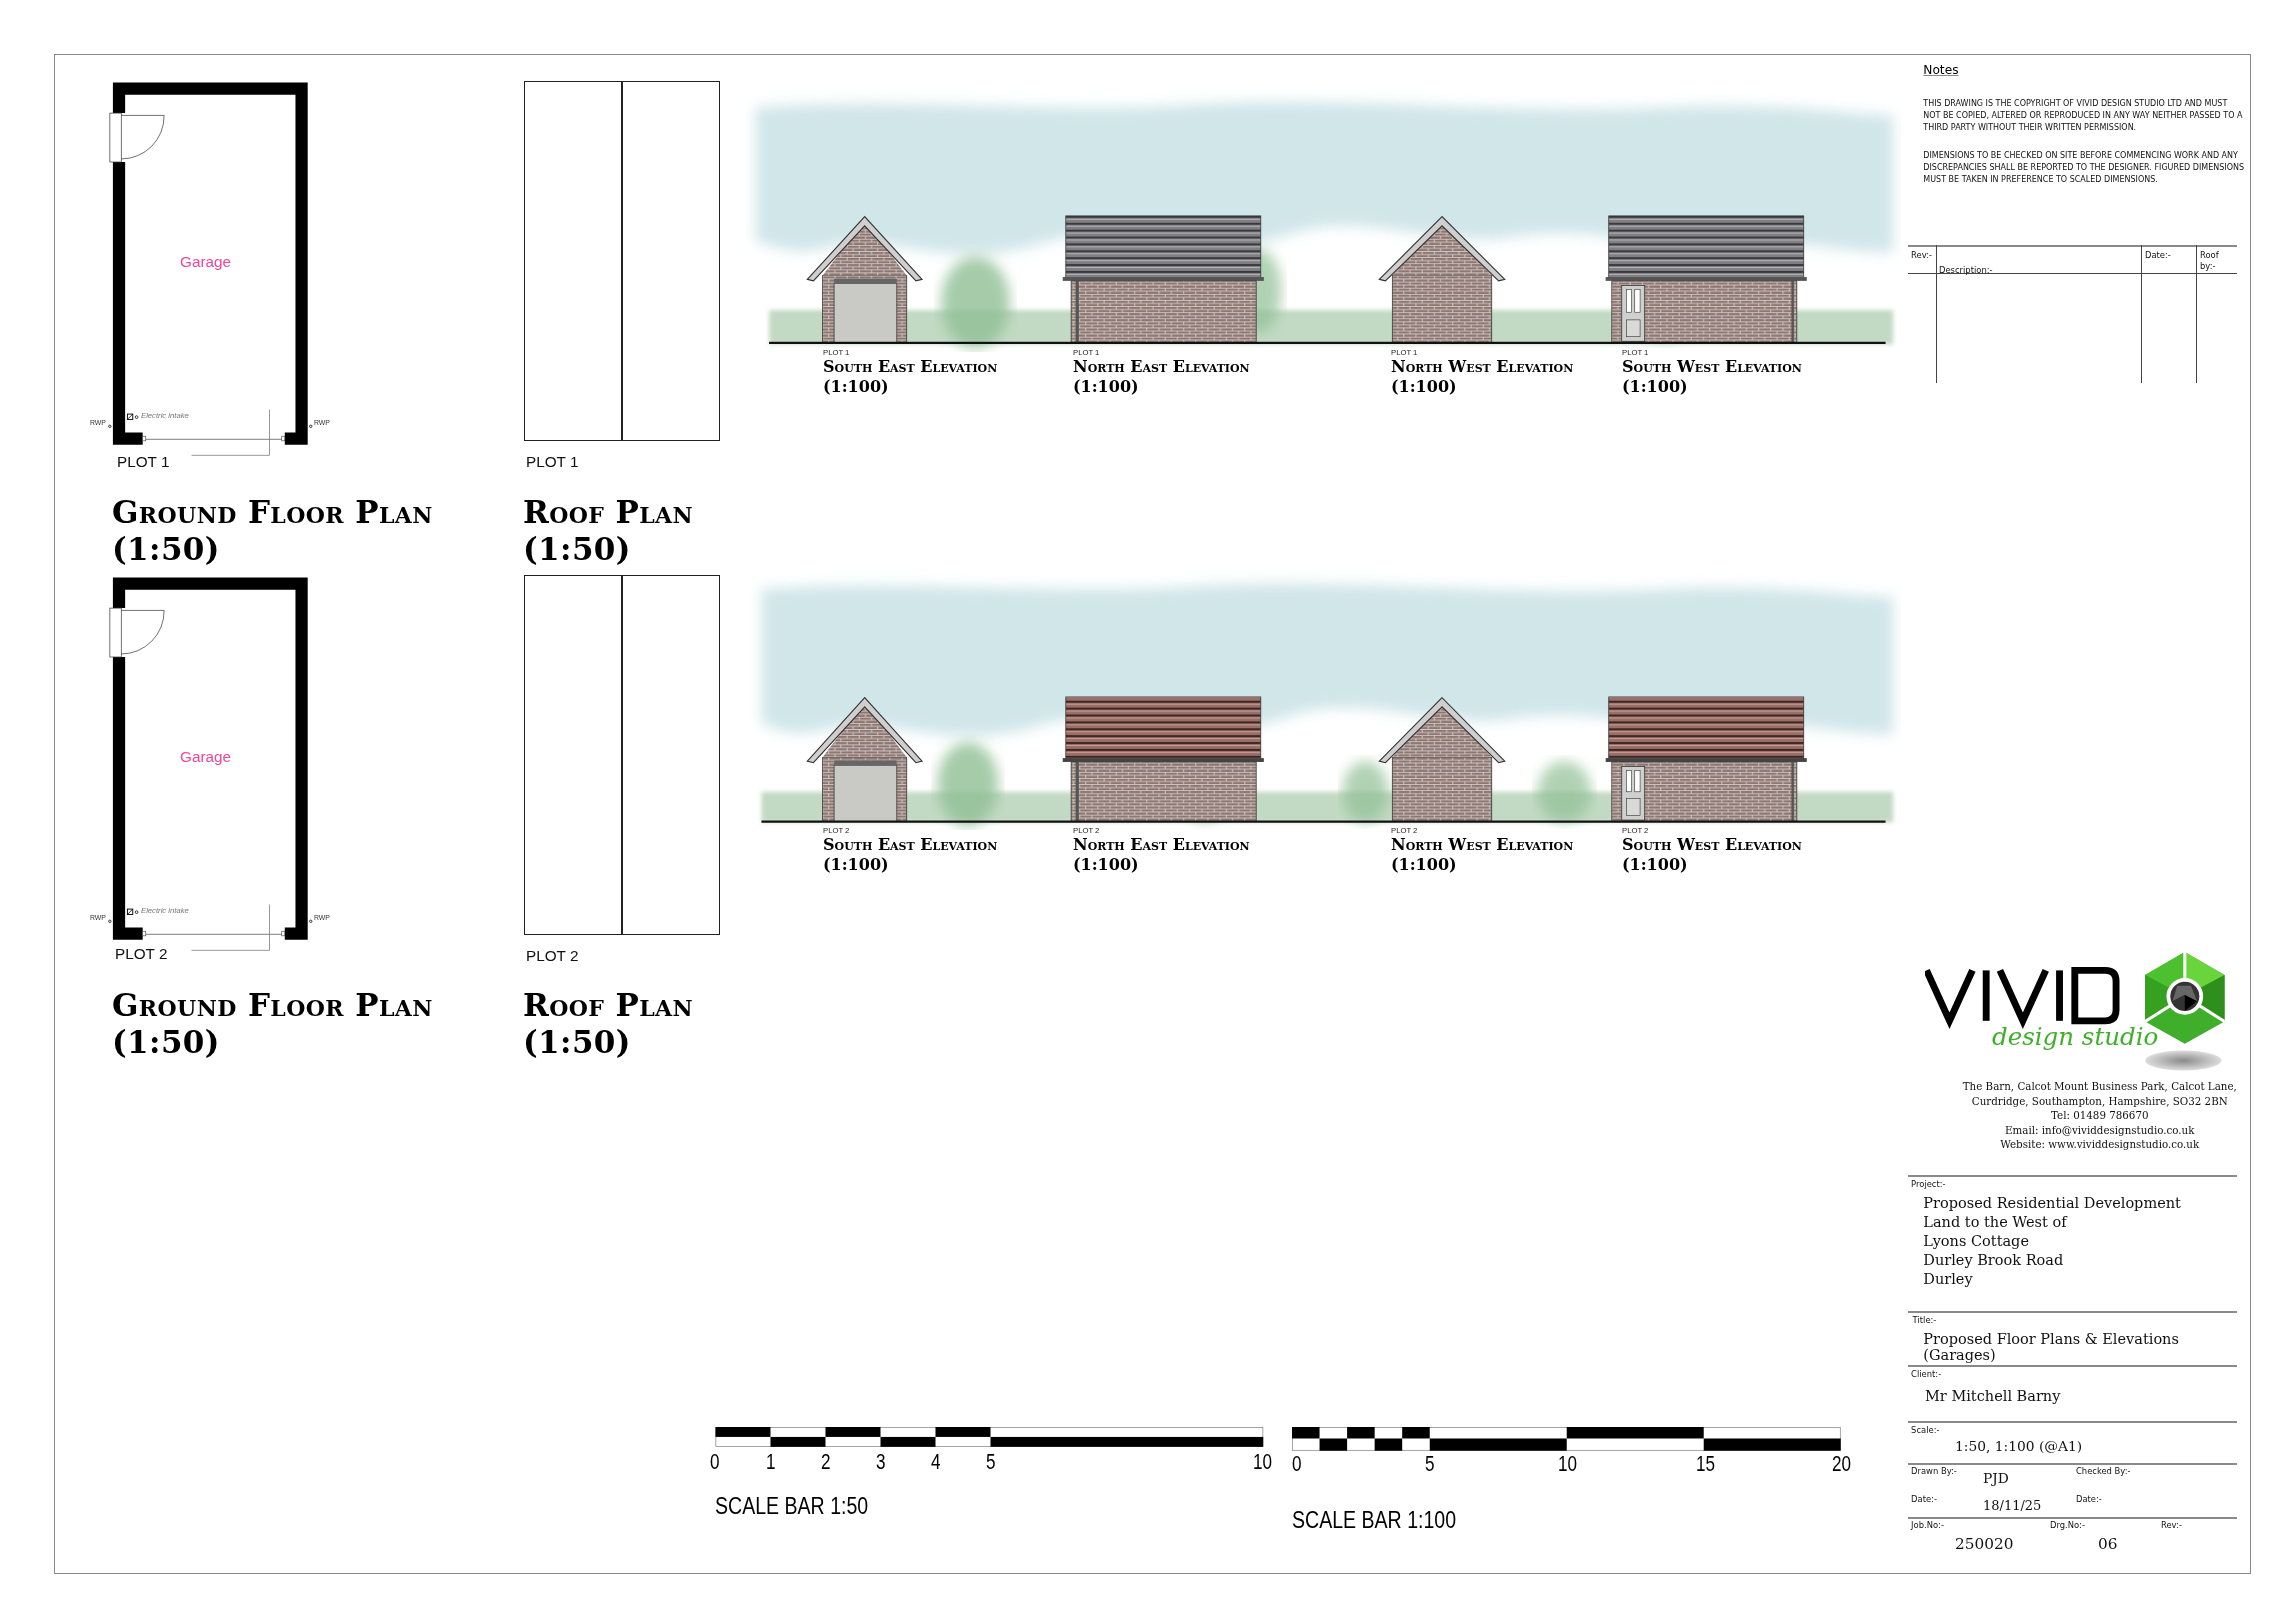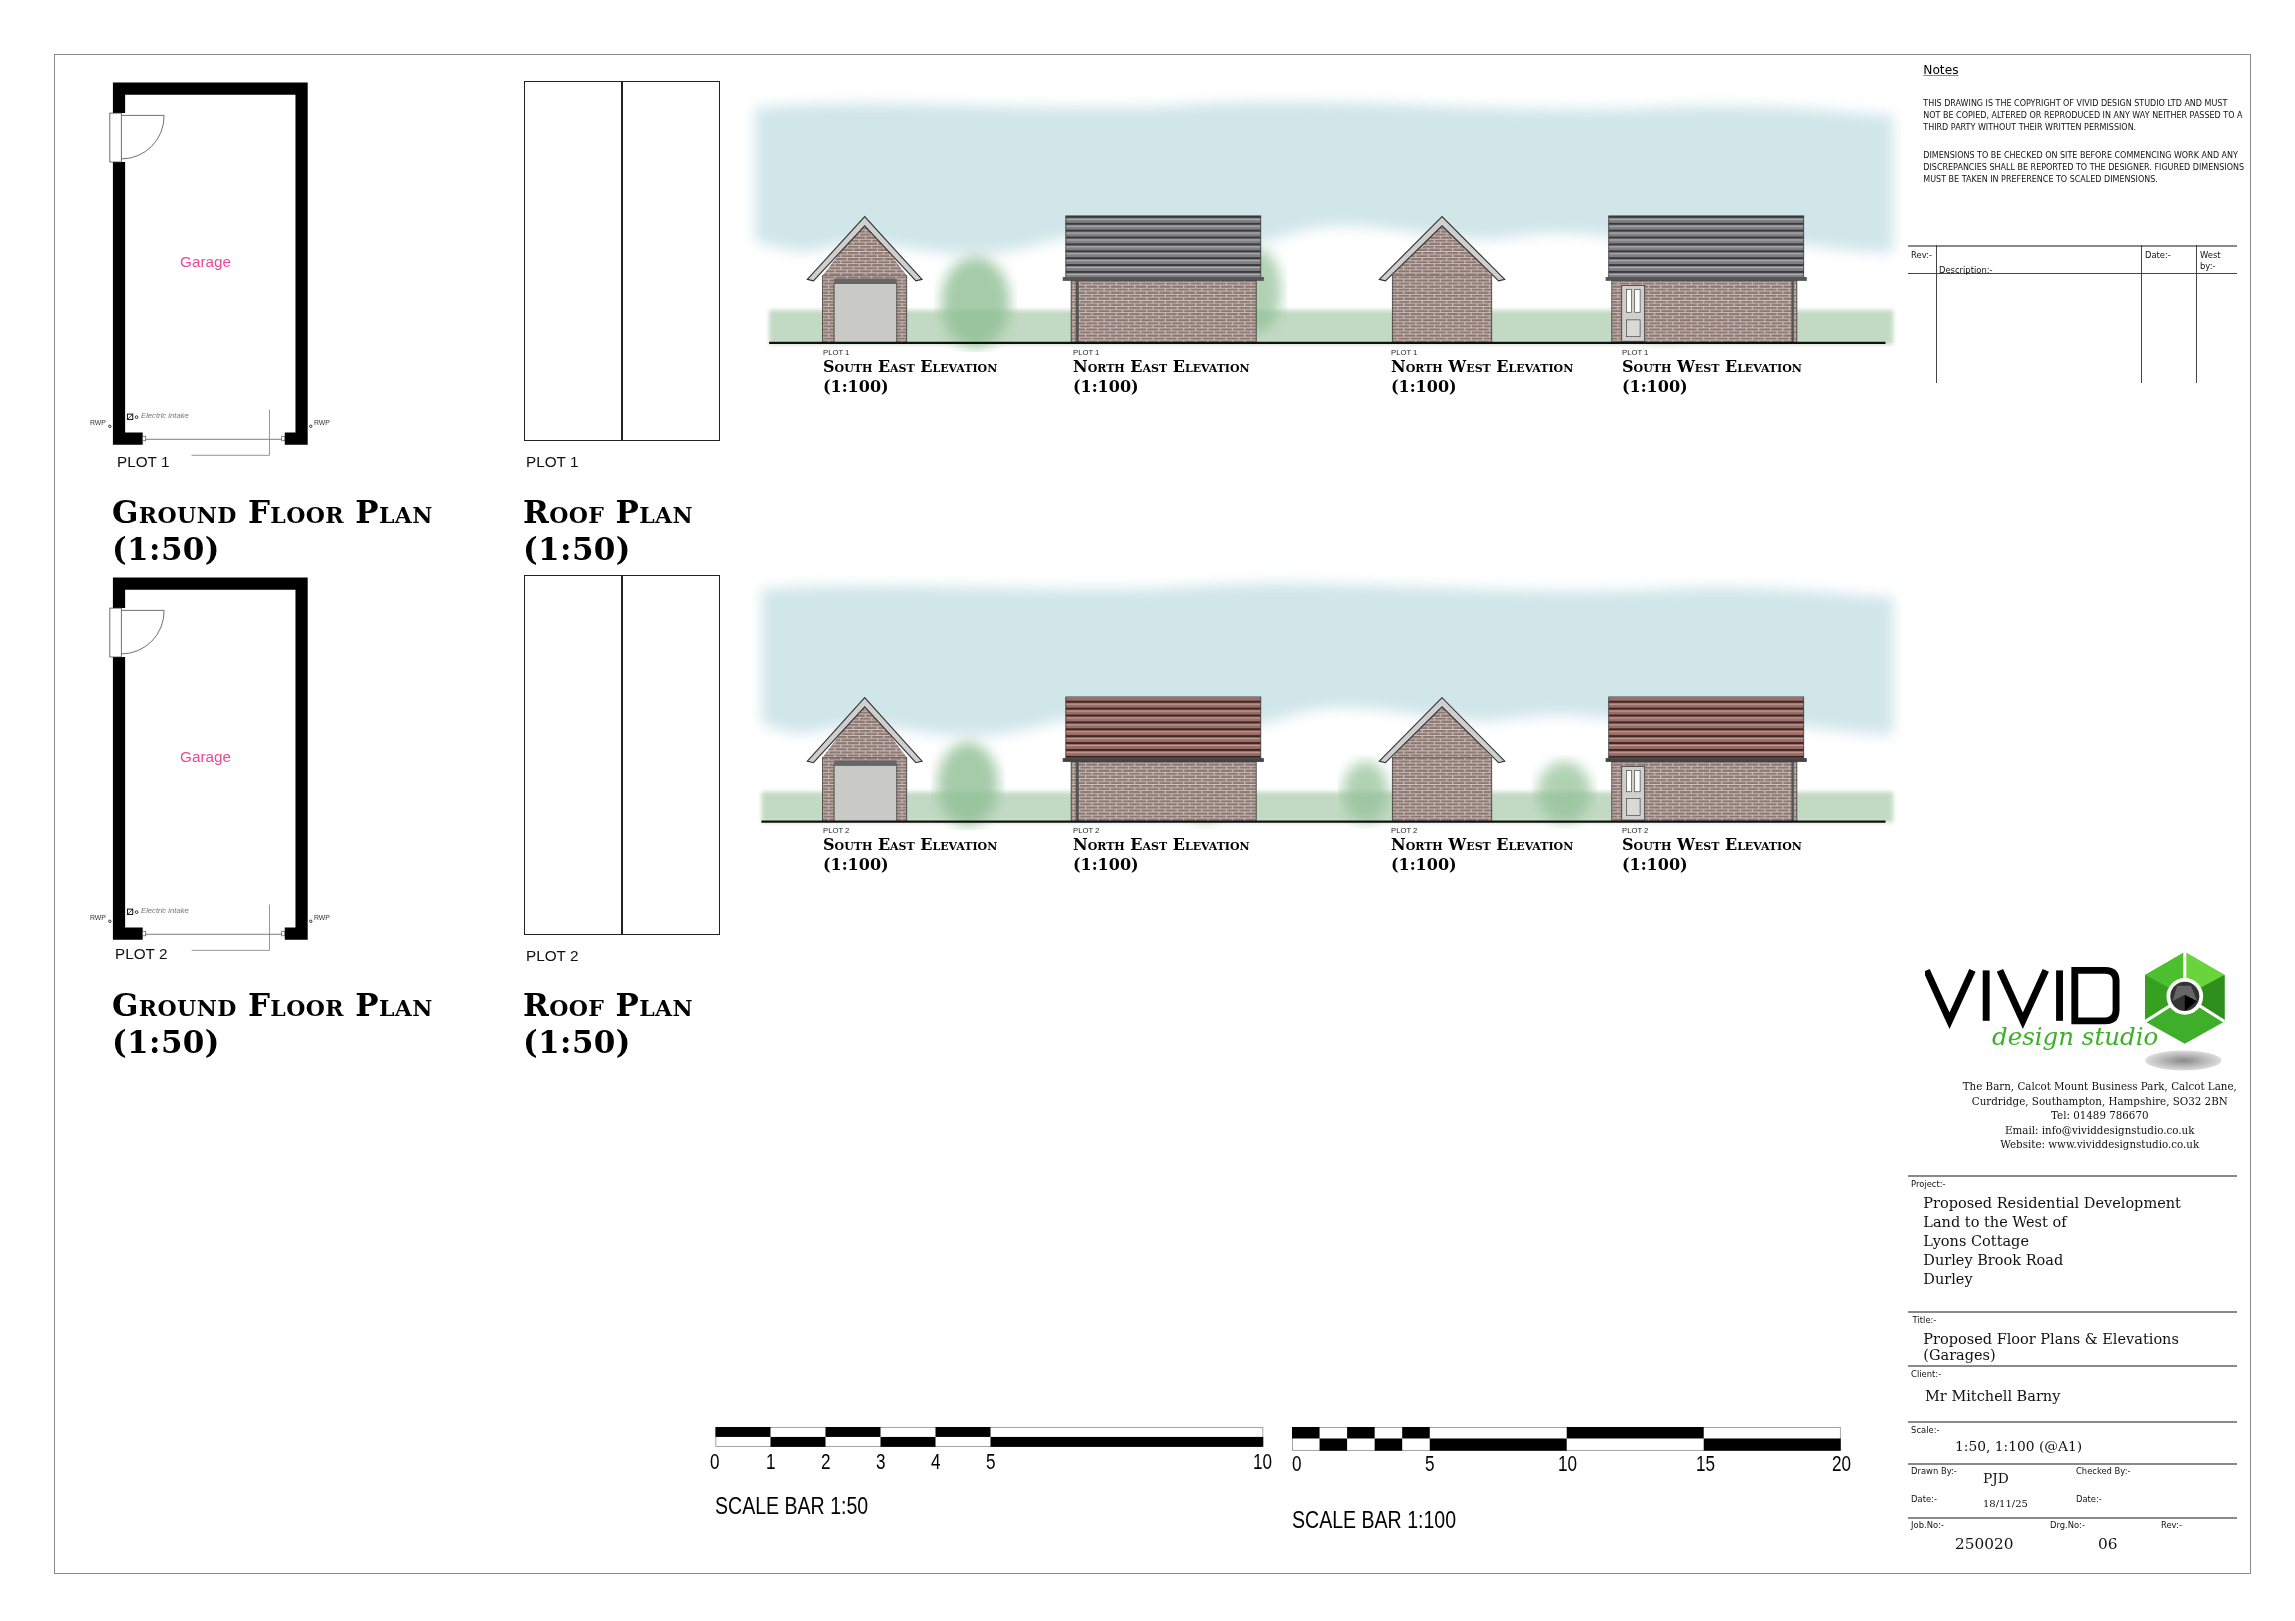--- a/index.html
+++ b/index.html
@@ -306,21 +306,21 @@
   <div class="abs notes-body" style="left:15.3px; top:96px;">DIMENSIONS TO BE CHECKED ON SITE BEFORE COMMENCING WORK AND ANY DISCREPANCIES SHALL BE REPORTED TO THE DESIGNER. FIGURED DIMENSIONS MUST BE TAKEN IN PREFERENCE TO SCALED DIMENSIONS.</div>
 
   <div class="tb-line" style="left:0; top:191px; width:329px;"></div>
   <div class="tb-line" style="left:0; top:219px; width:329px; height:0.8px; background:#444;"></div>
   <div class="abs" style="left:27.5px; top:191px; width:0.8px; height:138px; background:#444;"></div>
   <div class="abs" style="left:233px; top:191px; width:0.8px; height:138px; background:#444;"></div>
   <div class="abs" style="left:288px; top:191px; width:0.8px; height:138px; background:#444;"></div>
   <span class="abs tb-small" style="left:3.1px; top:196px;">Rev:-</span>
   <span class="abs tb-small" style="left:31px; top:196px;margin-top:15px;">Description:-</span>
   <span class="abs tb-small" style="left:237px; top:196px;">Date:-</span>
-  <span class="abs tb-small" style="left:292px; top:196px; width:31px; line-height:10.7px;">West by:-</span>
+  <span class="abs tb-small" style="left:292px; top:196px; width:31px; line-height:10.7px;">Roof by:-</span>
 
   <div class="abs" style="left:17px; top:895px; width:321px; height:191px;">
     <svg width="321" height="191" viewBox="0 0 420 250">
 
       <g fill="none" stroke="#000" stroke-width="9" stroke-linejoin="miter">
         <path d="M2 28 L32 94 L62 28"></path>
         <path d="M80 28 V94"></path>
         <path d="M98 28 L128 94 L158 28"></path>
         <path d="M176 28 V94"></path>
         <path d="M196 28 H236 Q250 28 250 42 V80 Q250 94 236 94 H196 Z"></path>
@@ -373,21 +373,21 @@
 
   <div class="tb-line" style="left:0; top:1367px; width:329px;"></div>
   <span class="abs tb-small" style="left:3.1px; top:1371px;">Scale:-</span>
   <span class="abs tb-serif" style="left:47px; top:1384px; font-size:13.8px;">1:50, 1:100 (@A1)</span>
 
   <div class="tb-line" style="left:0; top:1409px; width:329px;"></div>
   <span class="abs tb-small" style="left:3.1px; top:1412px;">Drawn By:-</span>
   <span class="abs tb-serif" style="left:75px; top:1416px; font-size:13.8px;">PJD</span>
   <span class="abs tb-small" style="left:168px; top:1412px;">Checked By:-</span>
   <span class="abs tb-small" style="left:3.1px; top:1440px;">Date:-</span>
-  <span class="abs tb-serif" style="left:75px; top:1444px; font-size:10px;">18/11/25</span>
+  <span class="abs tb-serif" style="left:75px; top:1444px; font-size:13px;">18/11/25</span>
   <span class="abs tb-small" style="left:168px; top:1440px;">Date:-</span>
 
   <div class="tb-line" style="left:0; top:1463px; width:329px;"></div>
   <span class="abs tb-small" style="left:3.1px; top:1466px;">Job.No:-</span>
   <span class="abs tb-serif" style="left:47px; top:1481px; font-size:15.3px;">250020</span>
   <span class="abs tb-small" style="left:142px; top:1466px;">Drg.No:-</span>
   <span class="abs tb-serif" style="left:190px; top:1481px; font-size:15.3px;text-align:right;">06</span>
   <span class="abs tb-small" style="left:253px; top:1466px;">Rev:-</span>
 </div>
 

